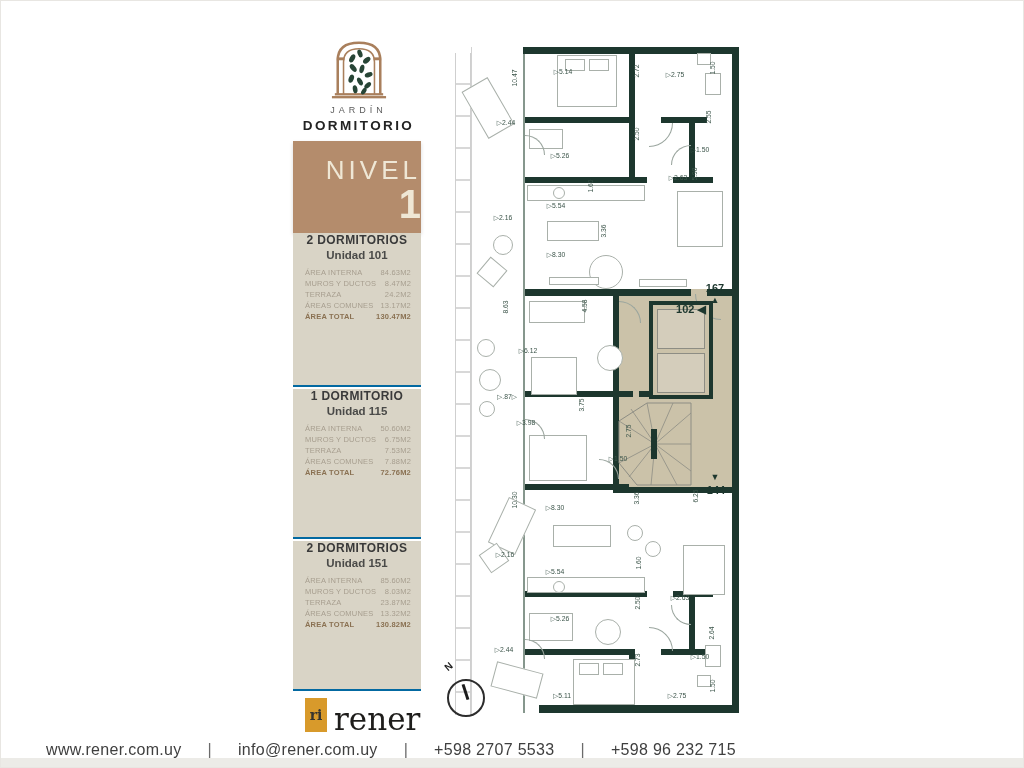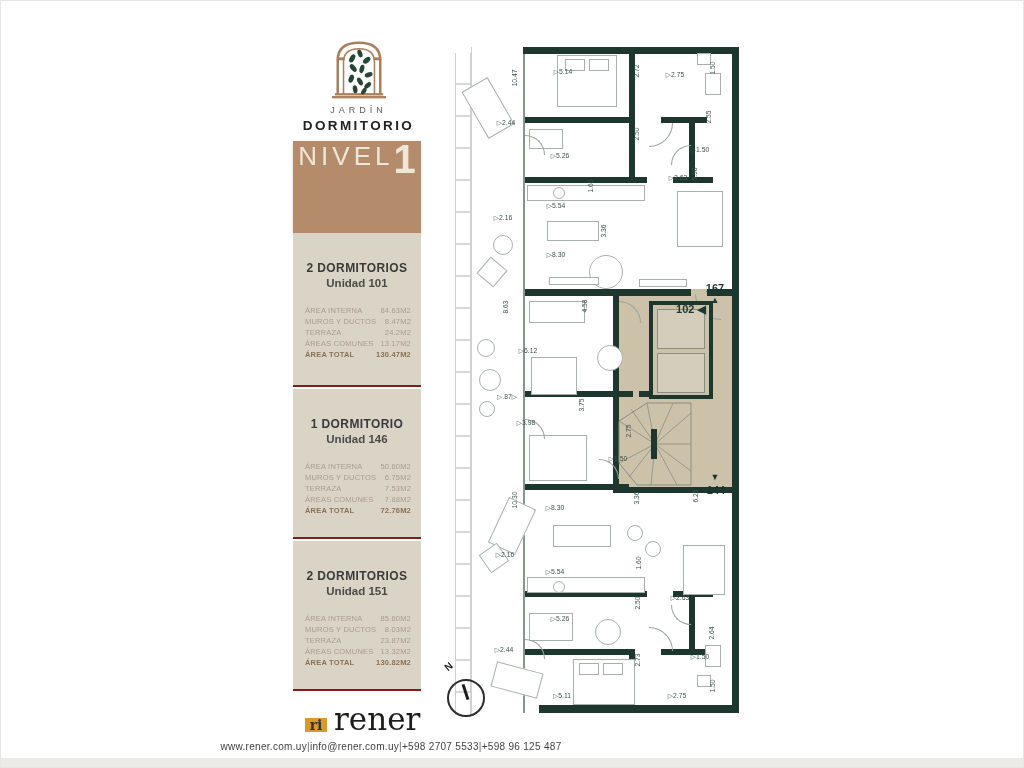--- a/index.html
+++ b/index.html
@@ -8,45 +8,45 @@
        border:1px solid #e8e6e2;box-sizing:border-box;}
   .abs{position:absolute;}
 
   
   #brand{left:300px;top:36px;width:115px;text-align:center;}
   #brand .arch{display:block;margin:0 auto;}
   #brand .line1{font-size:9px;letter-spacing:4px;color:#5c5c5c;margin-top:6px;}
   #brand .line2{font-size:13.5px;font-weight:bold;letter-spacing:2.4px;color:#232323;margin-top:3px;}
 
   #level-badge{left:292px;top:140px;width:128px;height:92px;background:#b48c6c;
-      display:flex;flex-direction:row;align-items:flex-start;justify-content:center;
+      display:flex;flex-direction:column;align-items:flex-end;justify-content:center;
       box-shadow:0 2px 4px rgba(0,0,0,.15);}
   #level-badge .lvl{font-size:26px;letter-spacing:4px;color:#efe7d5;font-weight:400;}
   #level-badge .num{font-size:40px;font-weight:bold;color:#efe7d5;line-height:.8;margin-top:2px;}
 
-  .unit-panel{left:292px;width:128px;background:#d9d4c6;border-bottom:2px solid #7f1d1d;
-      box-sizing:border-box;padding-top:28px;}
+  .unit-panel{left:292px;width:128px;background:#d9d4c6;border-bottom:2px solid #0369a1;
+      box-sizing:border-box;}
   #panel-0{top:232px;height:154px;}
   #panel-1{top:388px;height:150px;}
   #panel-2{top:540px;height:150px;}
   .unit-title{text-align:center;font-size:12px;font-weight:bold;color:#3a3a3a;letter-spacing:.4px;}
   .unit-sub{text-align:center;font-size:11.5px;font-weight:bold;color:#4a4a48;margin-top:2px;}
-  .unit-rows{margin:16px 10px 0 12px;}
+  .unit-rows{margin:6px 10px 0 12px;}
   .urow{display:flex;justify-content:space-between;font-size:7.5px;letter-spacing:.2px;
         color:#a79e8f;line-height:11px;text-transform:uppercase;}
   .urow.total{color:#8a7152;font-weight:bold;}
 
   
   #rener-logo{left:304px;top:698px;height:36px;display:flex;align-items:flex-end;}
-  #rener-logo .sq{width:22px;height:14px;background:#d89a2b;color:#35342f;
+  #rener-logo .sq{width:22px;height:34px;background:#d89a2b;color:#35342f;
       font-family:"DejaVu Serif",serif;font-weight:bold;font-size:14px;
       display:flex;align-items:center;justify-content:center;margin-right:7px;margin-bottom:3px;}
   #rener-logo .nm{font-family:"DejaVu Serif",serif;font-size:31px;color:#1e1d1b;line-height:1;}
   #footer-links{left:0;top:740px;width:780px;display:flex;justify-content:center;
-      align-items:center;font-size:10px;color:#3f3f3f;letter-spacing:.3px;}
+      align-items:center;gap:26px;font-size:16px;color:#3f3f3f;letter-spacing:.3px;}
   #footer-links .sep{color:#6b6b6b;}
   #bottom-strip{left:0;top:757px;width:1024px;height:11px;background:#ecebe7;}
 
   
   #plan{left:452px;top:38px;width:286px;height:700px;}
   .wall{position:absolute;background:#1d372e;}
   .thin{position:absolute;background:#86978d;}
   .tan{position:absolute;background:#cbc2a9;}
   .furn{position:absolute;border:1px solid #a9b0aa;background:#fff;box-sizing:border-box;}
   .furn.circle{border-radius:50%;}
@@ -128,21 +128,21 @@
       </div>
     <div class="urow total">
         <span>ÁREA TOTAL</span>
         <span>130.47m2</span>
       </div>
   </div>
 </div>
 
 <div class="abs unit-panel" id="panel-1">
   <div class="unit-title">1 DORMITORIO</div>
-  <div class="unit-sub">Unidad 146</div>
+  <div class="unit-sub">Unidad 115</div>
   <div class="unit-rows">
     <div class="urow">
         <span>ÁREA INTERNA</span>
         <span>50.60m2</span>
       </div>
     <div class="urow">
         <span>MUROS Y DUCTOS</span>
         <span>6.75m2</span>
       </div>
     <div class="urow">
@@ -354,16 +354,16 @@
   <div class="nm">rener</div>
 </div>
 
 <div class="abs" id="footer-links">
   <span>www.rener.com.uy</span>
   <span class="sep">|</span>
   <span>info@rener.com.uy</span>
   <span class="sep">|</span>
   <span>+598 2707 5533</span>
   <span class="sep">|</span>
-  <span>+598 96 125 487</span>
+  <span>+598 96 232 715</span>
 </div>
 
 <div class="abs" id="bottom-strip"></div>
 
 </body></html>

